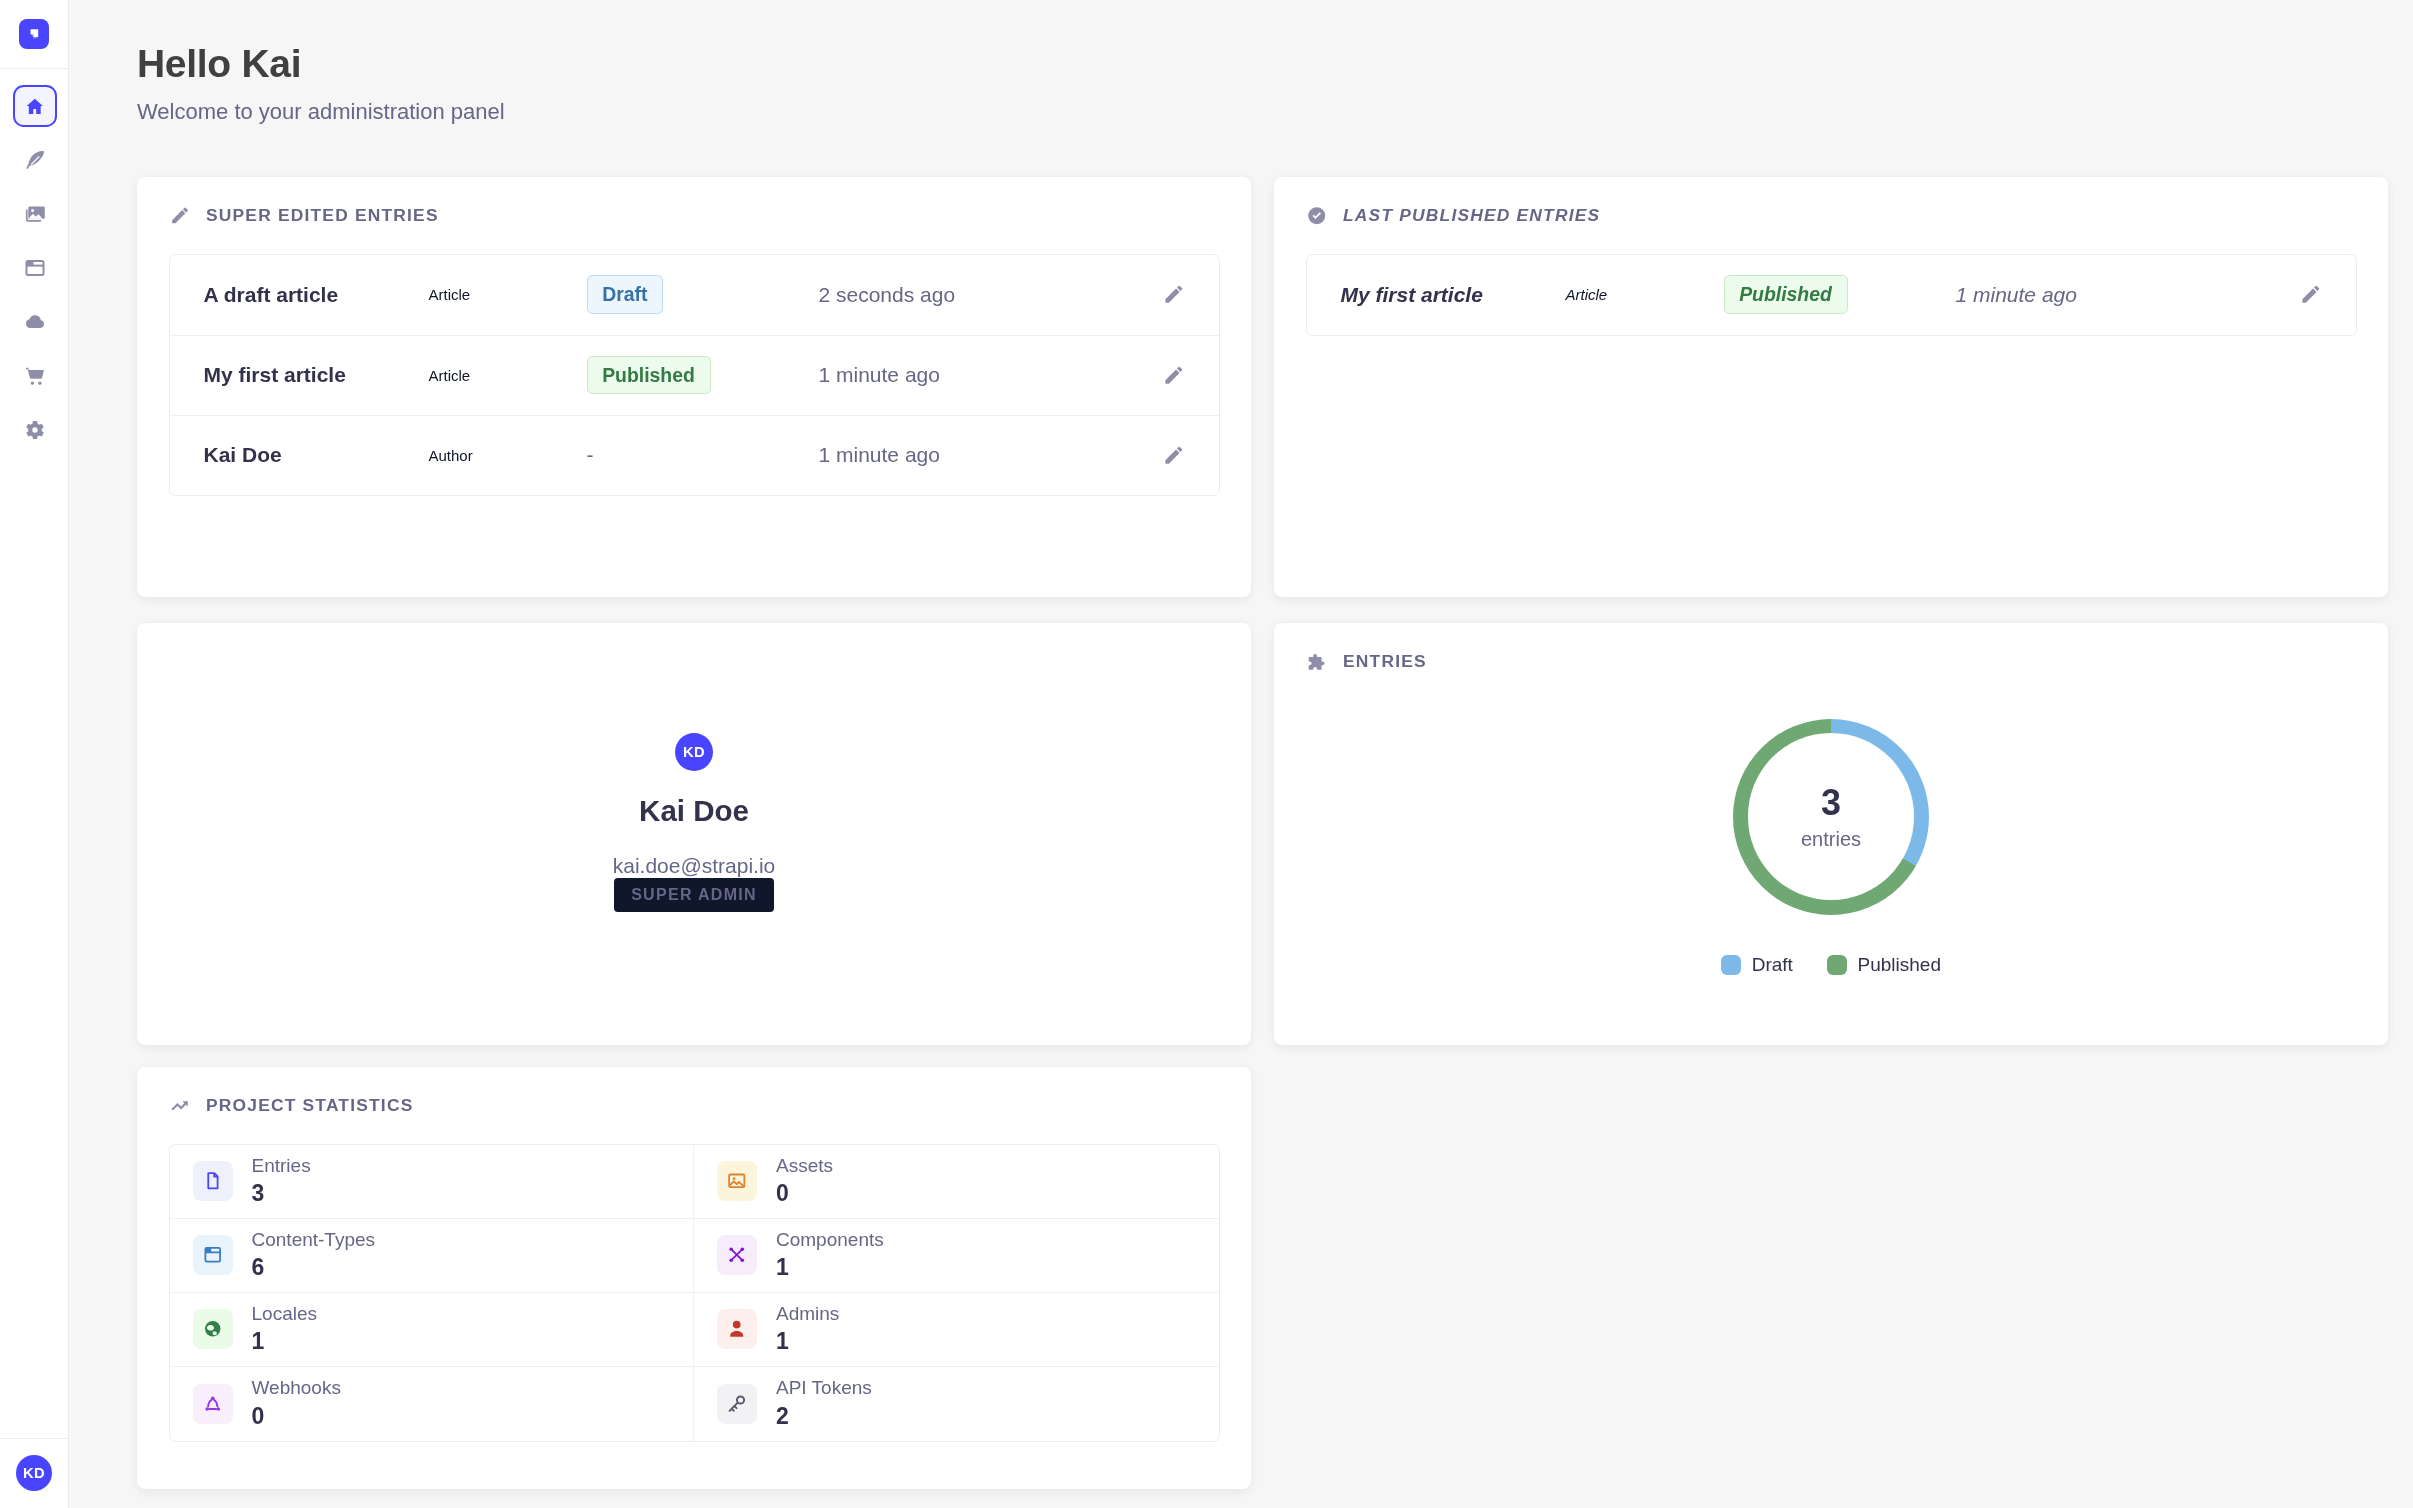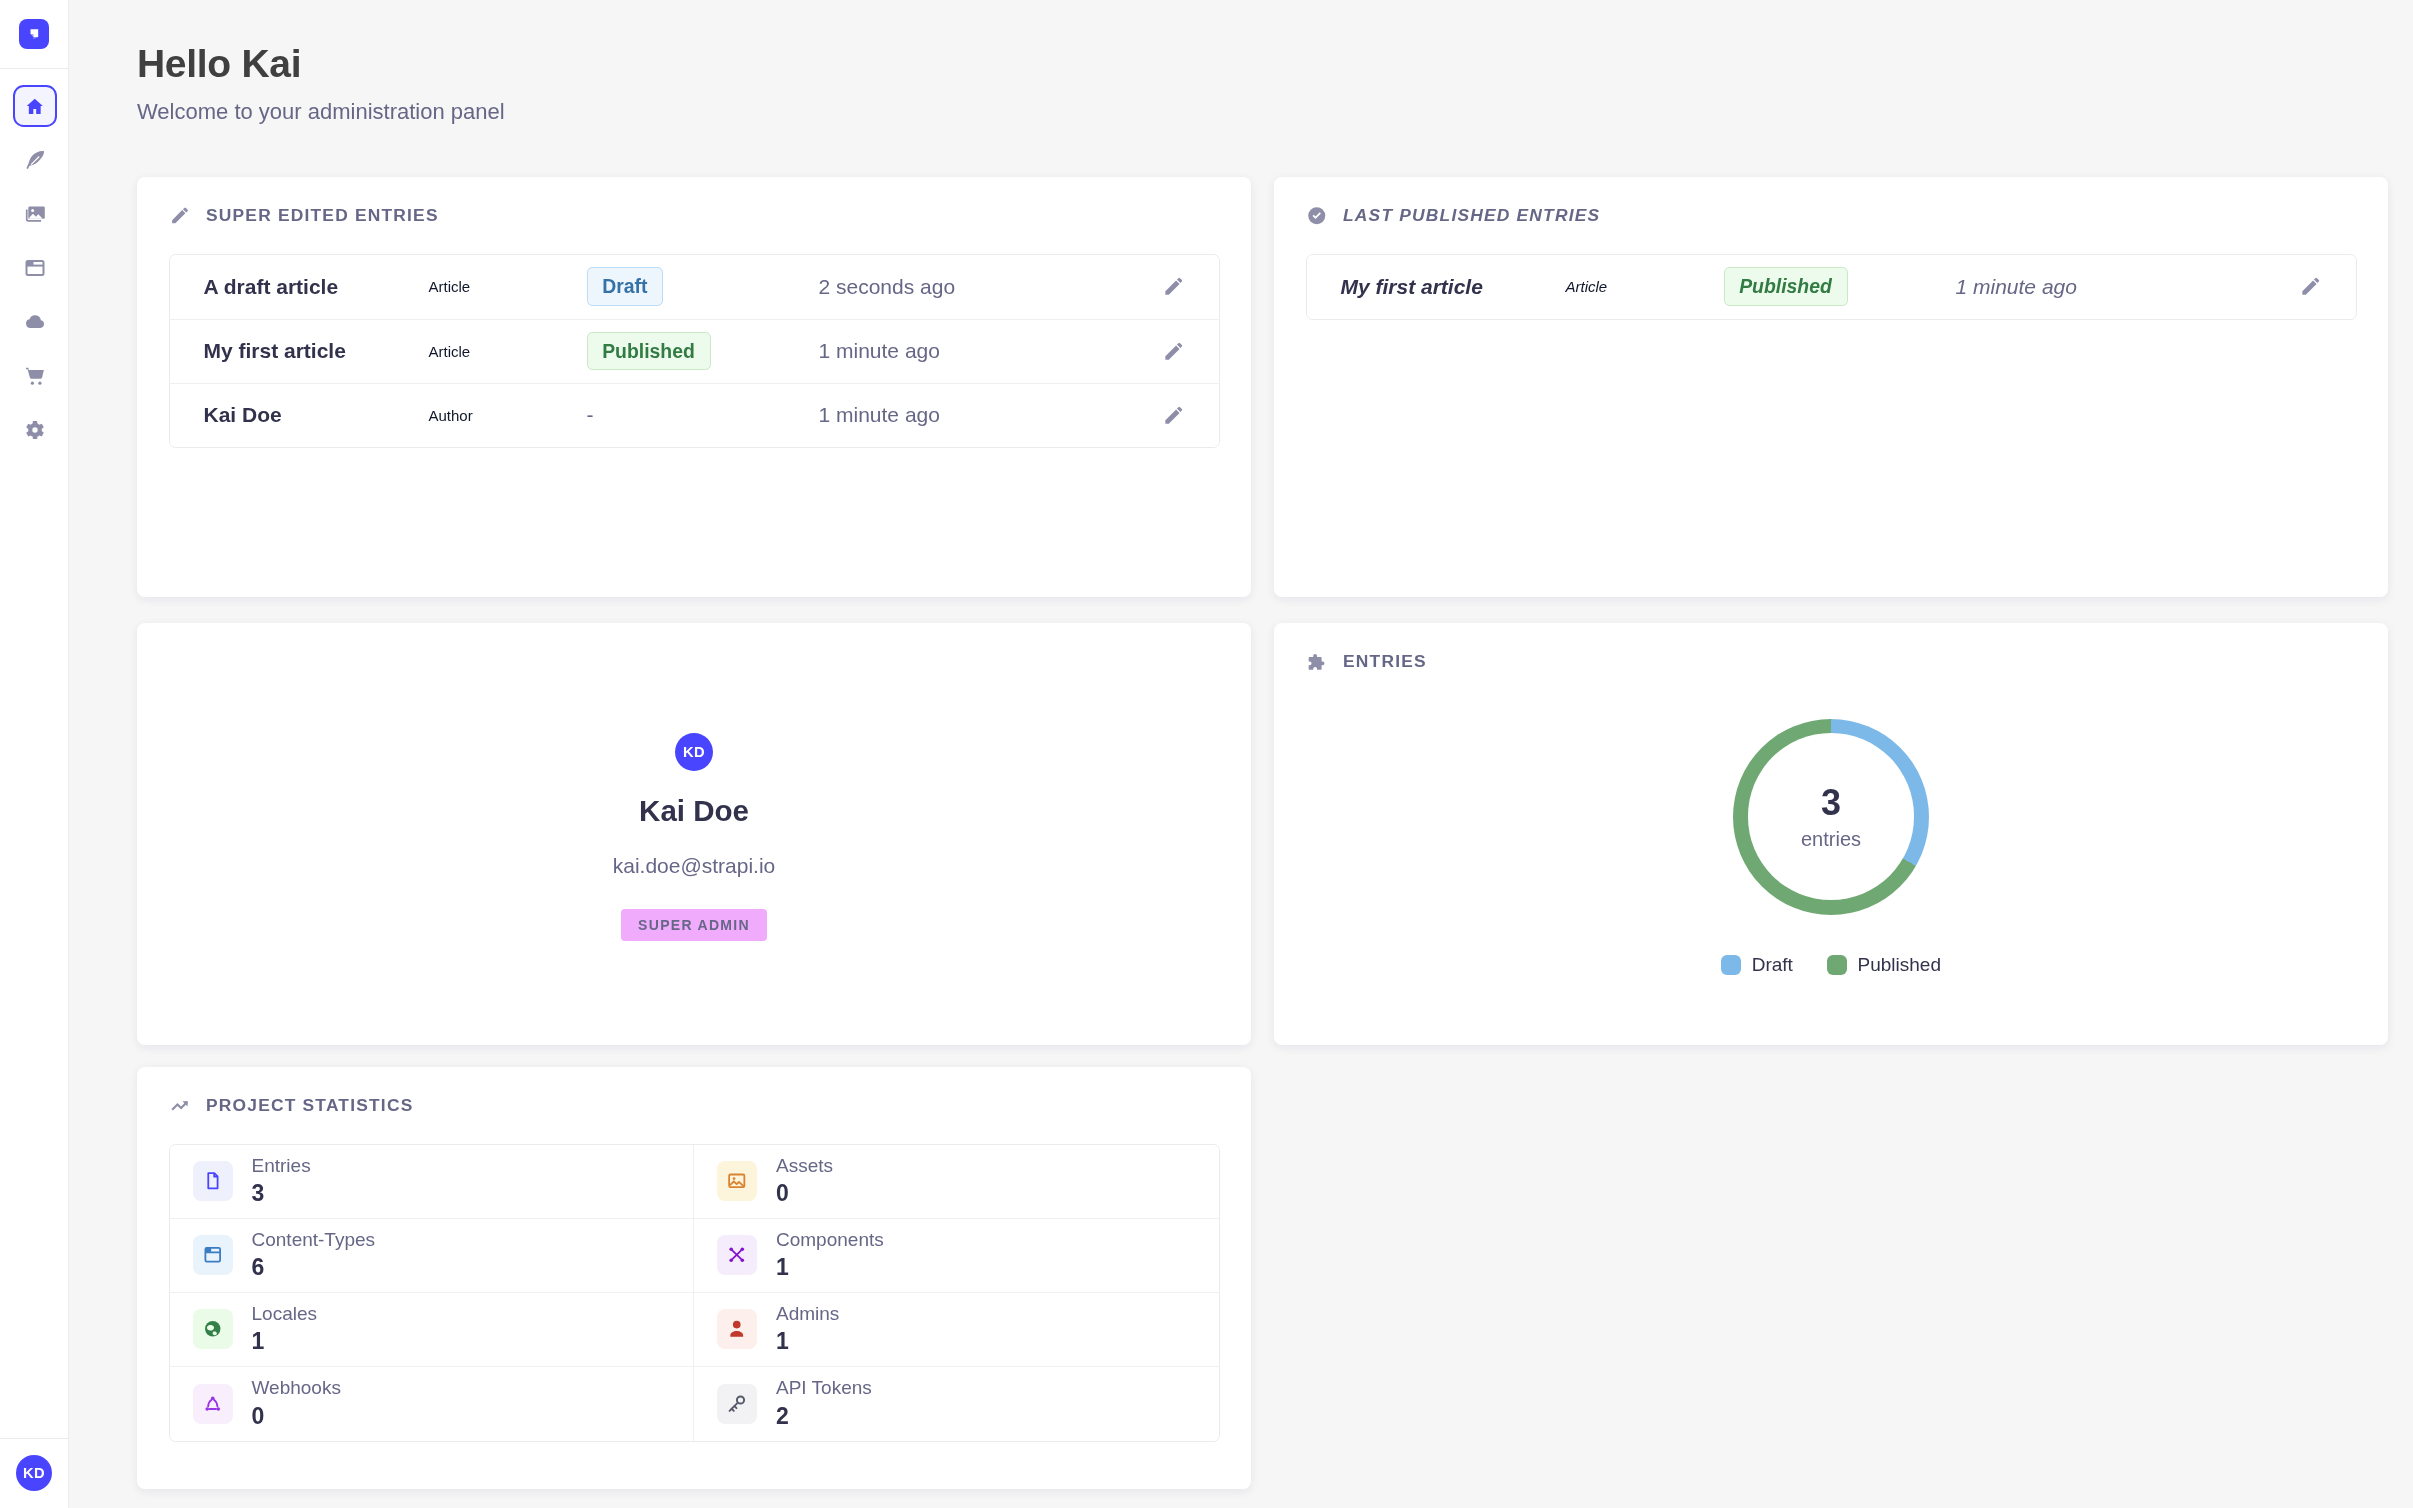--- a/index.html
+++ b/index.html
@@ -45,41 +45,41 @@
 
   .card-head { display:flex; align-items:center; gap:16px; height:29.5px; }
   .card-head svg { width:21.5px; height:21.5px; color:#8e8ea9; flex:0 0 auto; }
   .card-title { font-size:17.4px; font-weight:bold; color:#666687; letter-spacing:1.2px; }
   .head-spread { justify-content:space-between; }
   .head-left { display:flex; align-items:center; gap:16px; }
   .profile-link { font-size:21px; color:#4945ff; text-decoration:none; cursor:pointer; }
 
   
   .etable { margin-top:23px; border:0.7px solid #eaeaef; border-radius:6.7px; overflow:hidden; }
-  .trow { display:flex; align-items:center; height:64px; padding:8px 34px; background:#fff; }
+  .trow { display:flex; align-items:center; height:80px; padding:8px 34px; background:#fff; }
   .trow + .trow { border-top:0.7px solid #eef0f4; }
   .c-name { width:225px; font-size:21px; font-weight:bold; color:#32324d; }
   .c-type { width:158px; font-size:15px; color:#0f172a; }
   .c-status { width:232px; }
   .c-time { width:280px; font-size:21px; color:#666687; }
   .c-edit { margin-left:auto; cursor:pointer; background:none; border:none; display:flex; }
   .c-edit svg { width:23px; height:23px; color:#8e8ea9; }
   .badge { display:inline-block; padding:6.7px 14.7px; border-radius:5.4px; font-size:19.4px; font-weight:bold; }
   .badge.draft { background:#edf5fd; border:0.7px solid #b9dcf7; color:#3672a8; }
   .badge.published { background:#edfbec; border:0.7px solid #c8e9c4; color:#327b43; }
   .status-none { font-size:21px; color:#666687; }
 
   
   .profile-body { display:flex; flex-direction:column; align-items:center; }
   .profile-avatar { width:38px; height:38px; border-radius:50%; background:#4945ff; color:#fff;
     font-size:14.7px; font-weight:bold; display:flex; align-items:center; justify-content:center;
     margin-top:86px; letter-spacing:0.3px; }
   .profile-name { font-size:29.5px; font-weight:bold; color:#32324d; margin-top:23px; }
   .profile-email { font-size:21px; color:#666687; margin-top:25.5px; }
-  .role-badge { margin-top:31px; background:#f0abfc; color:#666687; font-size:14px; font-weight:bold;
+  .role-badge { background:#0f172a; color:#666687; font-size:16px; font-weight:bold;
     letter-spacing:1.3px; padding:8px 17.4px; border-radius:4px; }
 
   
   .donut-wrap { display:flex; flex-direction:column; align-items:center; }
   .donut { width:196px; height:196px; border-radius:50%; margin-top:42px; position:relative;
     background:conic-gradient(#7cb9e8 0deg 120deg, #70a873 120deg 360deg); }
   .donut::before { content:""; position:absolute; inset:14.7px; background:#fff; border-radius:50%; }
   .donut-center { position:absolute; inset:0; display:flex; flex-direction:column;
     align-items:center; justify-content:center; z-index:1; }
   .donut-count { font-size:36px; font-weight:bold; color:#32324d; }

